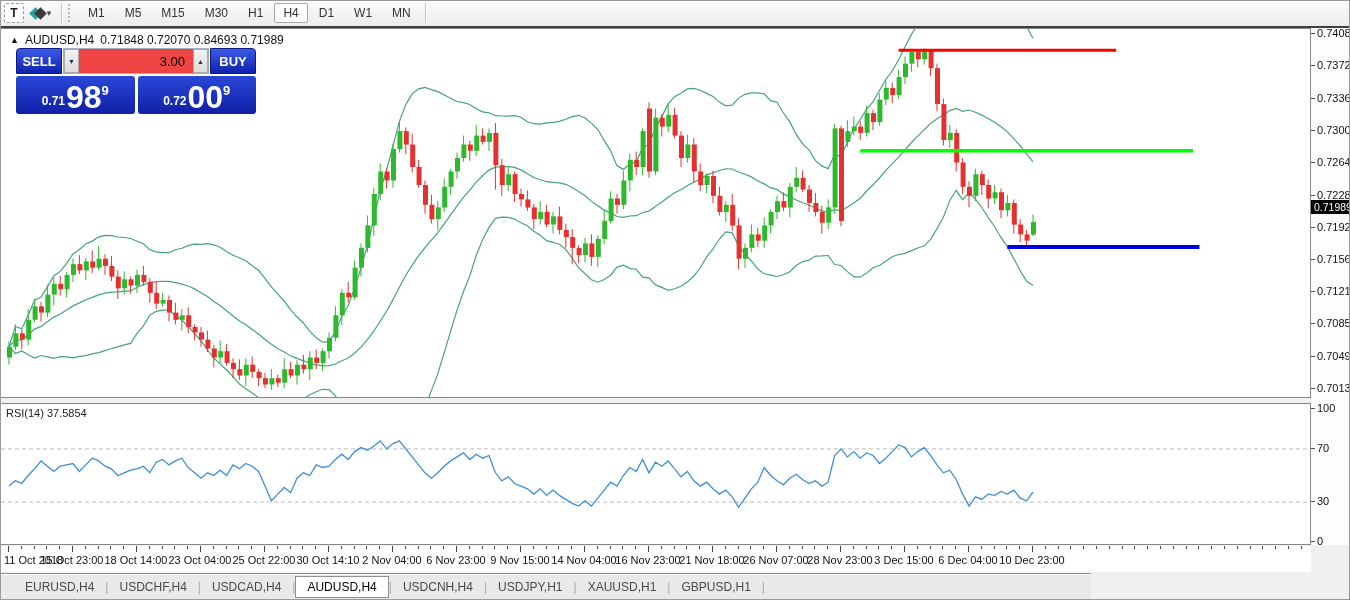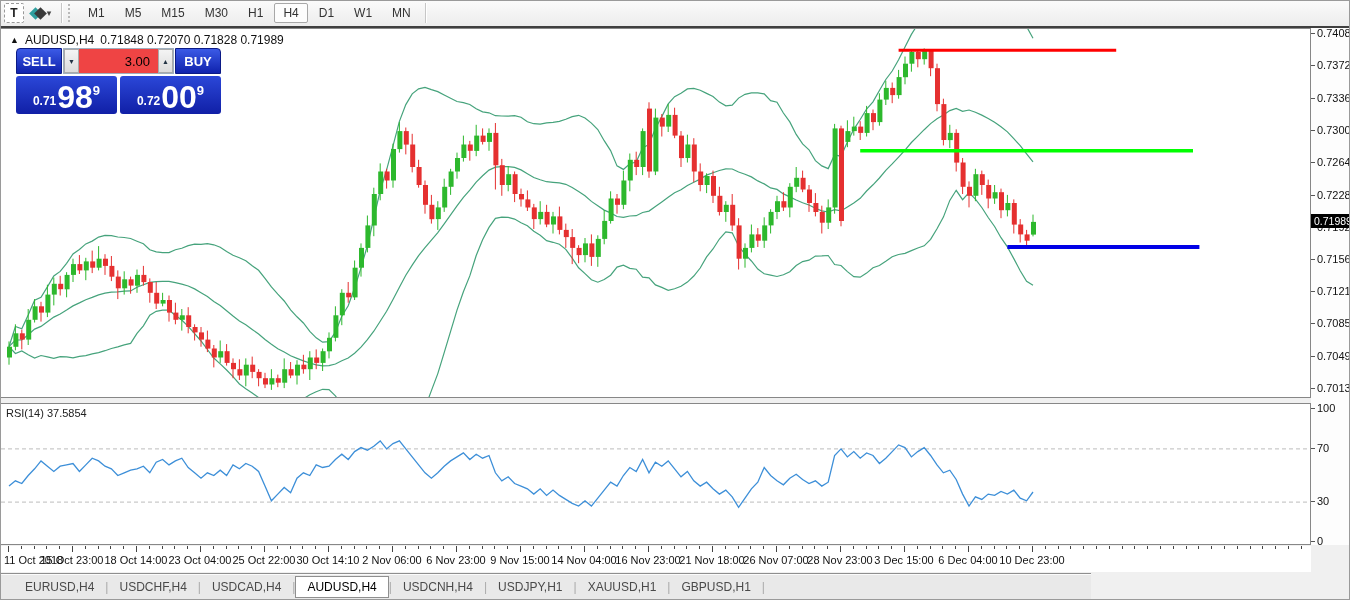--- a/index.html
+++ b/index.html
@@ -36,21 +36,21 @@
   #price-axis{top:28px;height:370px;}
   #rsi-axis{top:403px;height:142px;}
   .cur-tag{position:absolute;left:0;width:39px;height:14px;background:#000;color:#fff;
     font-size:10.5px;line-height:14px;text-align:left;padding-left:3px;box-sizing:border-box;z-index:5;}
 
   .chart-title{position:absolute;left:10px;top:33px;font-size:12px;color:#111;display:flex;gap:6px;align-items:center;z-index:6;}
   .chart-title .mark{font-size:9px;}
   .rsi-label{position:absolute;left:5px;top:3px;font-size:11px;color:#222;}
 
   
-  .trade{position:absolute;left:16px;top:48px;width:205px;z-index:7;}
+  .trade{position:absolute;left:16px;top:48px;width:240px;z-index:7;}
   .trow{display:flex;height:26px;}
   .tp-btn{width:46px;background:linear-gradient(#3b5ae6,#0f22ad);color:#fff;font-size:13px;font-weight:bold;
     display:flex;align-items:center;justify-content:center;border:1px solid #0b1a86;box-sizing:border-box;}
   .tp-btn.sell{border-radius:4px 0 0 0;}
   .tp-btn.buy{border-radius:0 4px 0 0;}
   .vol-wrap{flex:1;background:#ef4444;border:1px solid #9fb0c0;box-sizing:border-box;display:flex;margin:0 1px;}
   .spin{width:15px;background:linear-gradient(#f4f4f4,#dcdcdc);border:1px solid #aaa;box-sizing:border-box;
     display:flex;align-items:center;justify-content:center;font-size:7px;color:#234;}
   .vol-val{flex:1;font-size:13px;color:#000;display:flex;align-items:center;justify-content:flex-end;padding-right:8px;}
   .big-row{display:flex;gap:3px;margin-top:2px;height:38px;}
@@ -433,21 +433,21 @@
       </g>
       <line x1="897.6" x2="1115.2" y1="21.2" y2="21.2" stroke="#ff0000" stroke-width="3"></line>
       <line x1="859.2" x2="1192" y1="121.8" y2="121.8" stroke="#00ff00" stroke-width="3.5"></line>
       <line x1="1006.4000000000001" x2="1198.4" y1="218.0" y2="218.0" stroke="#0000e6" stroke-width="4"></line>
     </svg>
 </div>
 
 <div class="chart-title">
   <span class="mark">▲</span>
   <span>AUDUSD,H4</span>
-  <span>0.71848 0.72070 0.71828 0.71989</span>
+  <span>0.71848 0.72070 0.84693 0.71989</span>
 </div>
 
 <div class="trade">
   <div class="trow">
     <div class="tp-btn sell">SELL</div>
     <div class="vol-wrap">
       <div class="spin">▼</div>
       <div class="vol-val">3.00</div>
       <div class="spin">▲</div>
     </div>
@@ -486,21 +486,21 @@
     <div class="axis-tick" style="top: 231px;"></div>
     <div class="axis-label" style="top: 225px;">0.71560</div>
     <div class="axis-tick" style="top: 263px;"></div>
     <div class="axis-label" style="top: 257px;">0.71210</div>
     <div class="axis-tick" style="top: 295px;"></div>
     <div class="axis-label" style="top: 289px;">0.70850</div>
     <div class="axis-tick" style="top: 328px;"></div>
     <div class="axis-label" style="top: 322px;">0.70490</div>
     <div class="axis-tick" style="top: 360px;"></div>
     <div class="axis-label" style="top: 354px;">0.70130</div>
-    <div class="cur-tag" style="top: 186px;">0.71989</div>
+    <div class="cur-tag" style="top: 172px;">0.71989</div>
   </div>
 
 <div id="rsi-pane" class="pane">
   <div class="rsi-label">RSI(14) 37.5854</div>
   <svg id="rsi-svg" width="1309" height="140">
       <line x1="0" x2="1309" y1="44.9" y2="44.9" stroke="#bcbcbc" stroke-width="1" stroke-dasharray="4 3"></line>
       <line x1="0" x2="1309" y1="98.1" y2="98.1" stroke="#bcbcbc" stroke-width="1" stroke-dasharray="4 3"></line>
       <polyline points="8.0,82.1 14.4,76.8 20.8,79.5 27.2,71.5 33.6,64.8 40.0,56.9 46.4,62.2 52.8,67.5 59.2,62.2 65.6,60.9 72.0,59.5 78.4,67.5 84.8,60.9 91.2,54.2 97.6,56.9 104.0,62.2 110.4,64.8 116.8,71.5 123.2,68.8 129.6,66.2 136.0,64.8 142.4,62.2 148.8,68.8 155.2,58.2 161.6,55.5 168.0,60.9 174.4,56.9 180.8,54.2 187.2,63.5 193.6,68.8 200.0,74.2 206.4,68.8 212.8,71.5 219.2,66.2 225.6,71.5 232.0,60.9 238.4,64.8 244.8,59.5 251.2,62.2 257.6,67.5 264.0,82.1 270.4,96.8 276.8,90.1 283.2,83.5 289.6,88.8 296.0,74.2 302.4,68.8 308.8,71.5 315.2,60.9 321.6,63.5 328.0,62.2 334.4,55.5 340.8,50.2 347.2,55.5 353.6,47.6 360.0,43.6 366.4,46.2 372.8,42.2 379.2,36.9 385.6,44.9 392.0,39.6 398.4,36.9 404.8,44.9 411.2,52.9 417.6,60.9 424.0,68.8 430.4,74.2 436.8,68.8 443.2,62.2 449.6,56.9 456.0,52.9 462.4,48.9 468.8,55.5 475.2,50.2 481.6,54.2 488.0,51.5 494.4,68.8 500.8,76.8 507.2,72.8 513.6,79.5 520.0,82.1 526.4,84.8 532.8,90.1 539.2,84.8 545.6,91.4 552.0,86.1 558.4,91.4 564.8,95.4 571.2,99.4 577.6,102.1 584.0,96.8 590.4,102.1 596.8,94.1 603.2,86.1 609.6,78.2 616.0,82.1 622.4,71.5 628.8,63.5 635.2,67.5 641.6,55.5 648.0,68.8 654.4,58.2 660.8,62.2 667.2,56.9 673.6,64.8 680.0,72.8 686.4,67.5 692.8,76.8 699.2,82.1 705.6,78.2 712.0,84.8 718.4,90.1 724.8,86.1 731.2,92.8 737.6,103.4 744.0,94.1 750.4,84.8 756.8,78.2 763.2,63.5 769.6,71.5 776.0,76.8 782.4,80.8 788.8,74.2 795.2,70.2 801.6,75.5 808.0,79.5 814.4,76.8 820.8,82.1 827.2,78.2 833.6,51.5 840.0,44.9 846.4,52.9 852.8,47.6 859.2,54.2 865.6,48.9 872.0,51.5 878.4,59.5 884.8,54.2 891.2,47.6 897.6,40.9 904.0,43.6 910.4,52.9 916.8,47.6 923.2,43.6 929.6,51.5 936.0,60.9 942.4,68.8 948.8,66.2 955.2,75.5 961.6,90.1 968.0,102.1 974.4,92.8 980.8,95.4 987.2,90.1 993.6,91.4 1000.0,87.5 1006.4,90.1 1012.8,86.1 1019.2,94.1 1025.6,96.8 1032.0,88.0 " fill="none" stroke="#3d8fd8" stroke-width="1.3"></polyline>
     </svg>
 </div>
@@ -624,21 +624,21 @@
     <div class="t-label" style="left: 72px; transform: translateX(-50%);">15 Oct 23:00</div>
     <div class="t-tick" style="left: 136px; height: 6px;"></div>
     <div class="t-label" style="left: 136px; transform: translateX(-50%);">18 Oct 14:00</div>
     <div class="t-tick" style="left: 200px; height: 6px;"></div>
     <div class="t-label" style="left: 200px; transform: translateX(-50%);">23 Oct 04:00</div>
     <div class="t-tick" style="left: 264px; height: 6px;"></div>
     <div class="t-label" style="left: 264px; transform: translateX(-50%);">25 Oct 22:00</div>
     <div class="t-tick" style="left: 328px; height: 6px;"></div>
     <div class="t-label" style="left: 328px; transform: translateX(-50%);">30 Oct 14:10</div>
     <div class="t-tick" style="left: 392px; height: 6px;"></div>
-    <div class="t-label" style="left: 392px; transform: translateX(-50%);">2 Nov 06:00</div>
+    <div class="t-label" style="left: 392px; transform: translateX(-50%);">2 Nov 04:00</div>
     <div class="t-tick" style="left: 456px; height: 6px;"></div>
     <div class="t-label" style="left: 456px; transform: translateX(-50%);">6 Nov 23:00</div>
     <div class="t-tick" style="left: 520px; height: 6px;"></div>
     <div class="t-label" style="left: 520px; transform: translateX(-50%);">9 Nov 15:00</div>
     <div class="t-tick" style="left: 584px; height: 6px;"></div>
     <div class="t-label" style="left: 584px; transform: translateX(-50%);">14 Nov 04:00</div>
     <div class="t-tick" style="left: 648px; height: 6px;"></div>
     <div class="t-label" style="left: 648px; transform: translateX(-50%);">16 Nov 23:00</div>
     <div class="t-tick" style="left: 712px; height: 6px;"></div>
     <div class="t-label" style="left: 712px; transform: translateX(-50%);">21 Nov 18:00</div>

